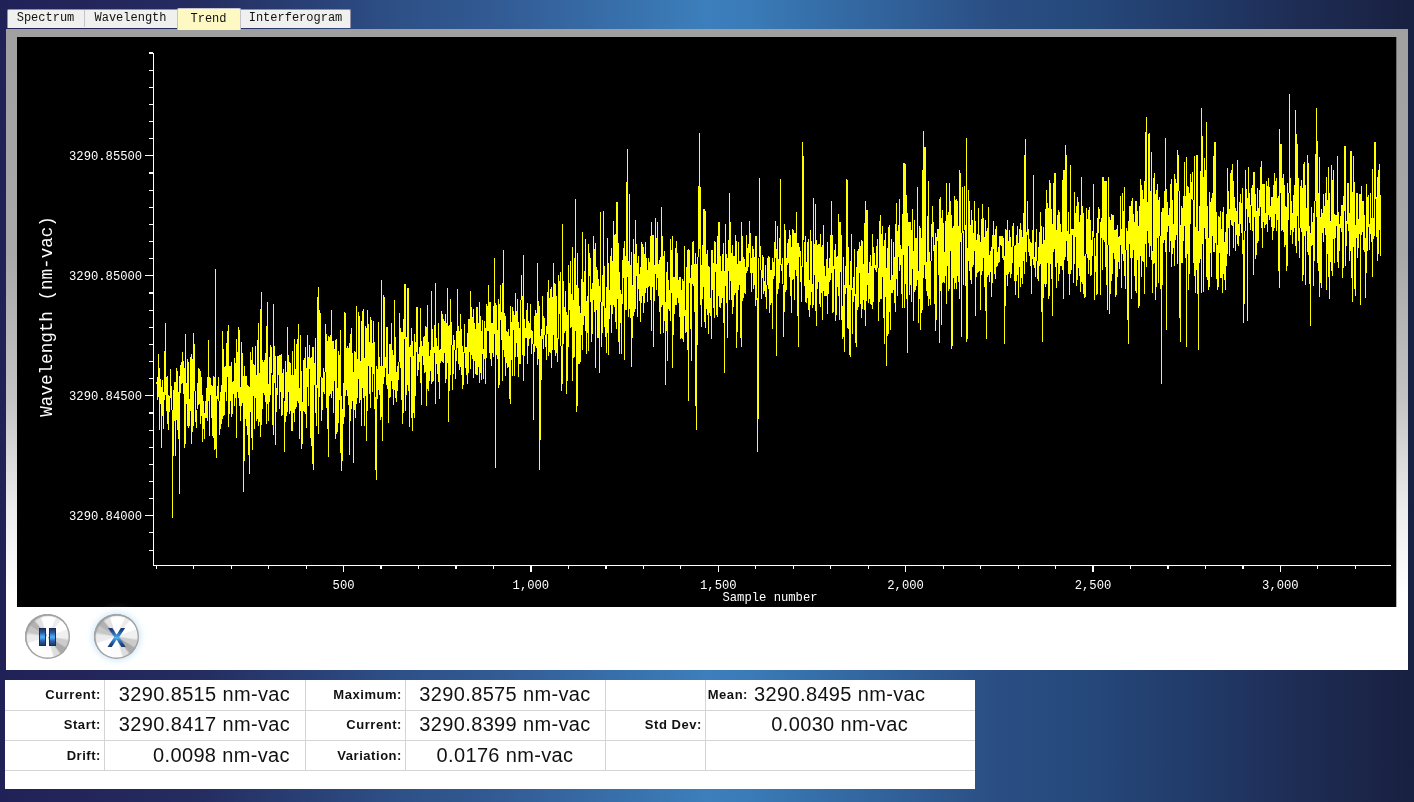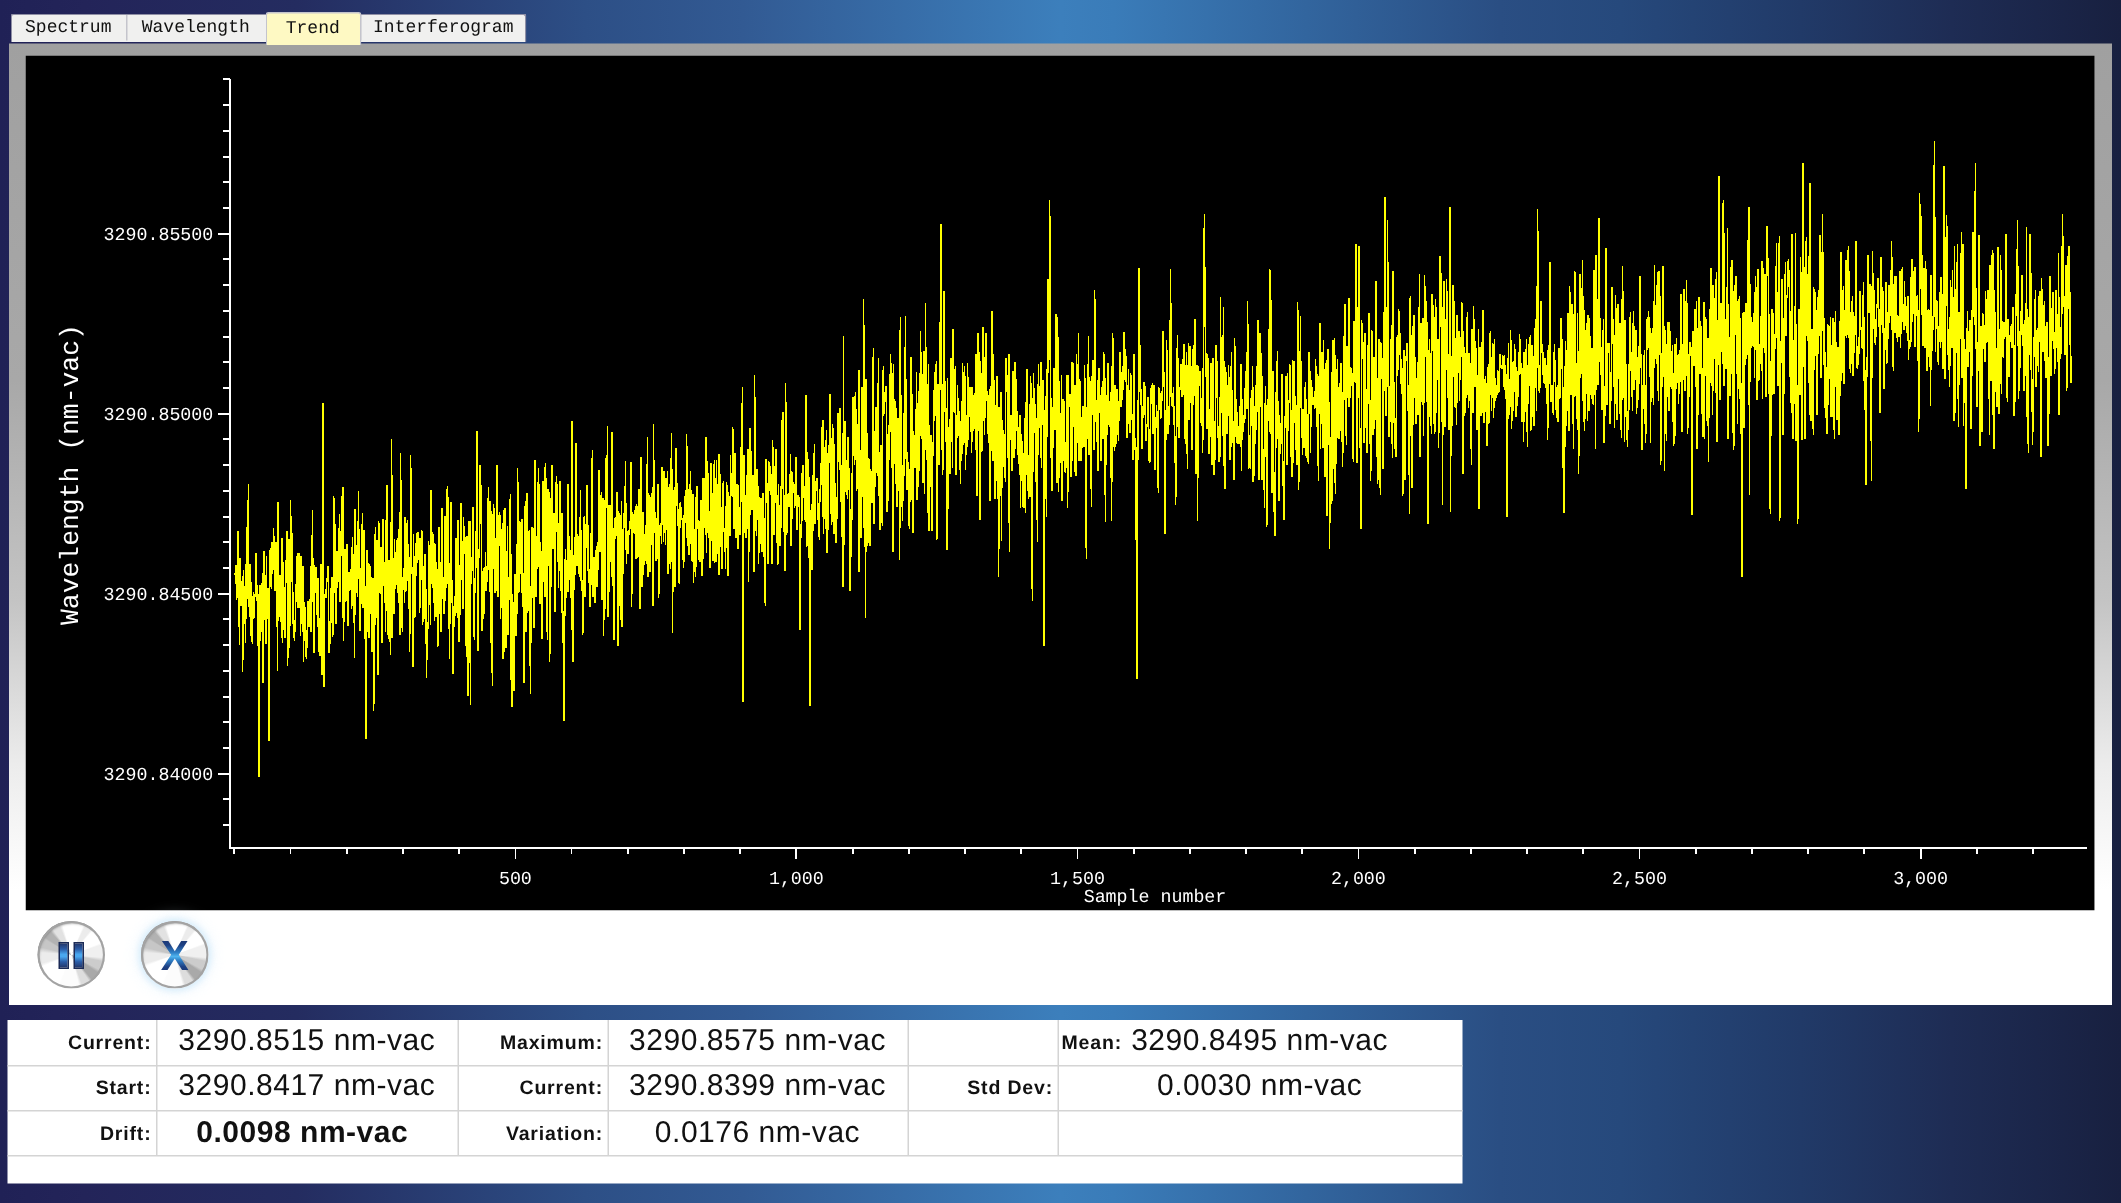--- a/index.html
+++ b/index.html
@@ -165,16 +165,16 @@
   <div class="cell val" style="left:400px;top:0;width:200px;height:29.8px;">3290.8575 nm-vac</div>
   <div class="cell lab" style="left:600px;top:0;width:100px;height:29.8px;margin-left:46px;">Mean:</div>
   <div class="cell val" style="left:700px;top:0;width:269.5px;height:29.8px;">3290.8495 nm-vac</div>
   <div class="cell lab" style="left:0;top:29.8px;width:99px;height:30.3px;">Start:</div>
   <div class="cell val" style="left:99px;top:29.8px;width:201px;height:30.3px;">3290.8417 nm-vac</div>
   <div class="cell lab" style="left:300px;top:29.8px;width:100px;height:30.3px;">Current:</div>
   <div class="cell val" style="left:400px;top:29.8px;width:200px;height:30.3px;">3290.8399 nm-vac</div>
   <div class="cell lab" style="left:600px;top:29.8px;width:100px;height:30.3px;">Std Dev:</div>
   <div class="cell val" style="left:700px;top:29.8px;width:269.5px;height:30.3px;">0.0030 nm-vac</div>
   <div class="cell lab" style="left:0;top:60.1px;width:99px;height:30.2px;">Drift:</div>
-  <div class="cell val" style="left:96px;top:60.1px;width:201px;height:30.2px;font-weight:bold;">0.0098 nm-vac</div>
+  <div class="cell val" style="left:116px;top:60.1px;width:201px;height:30.2px;">0.0098 nm-vac</div>
   <div class="cell lab" style="left:300px;top:60.1px;width:100px;height:30.2px;">Variation:</div>
   <div class="cell val" style="left:400px;top:60.1px;width:200px;height:30.2px;">0.0176 nm-vac</div>
 </div>
 
 </body></html>

